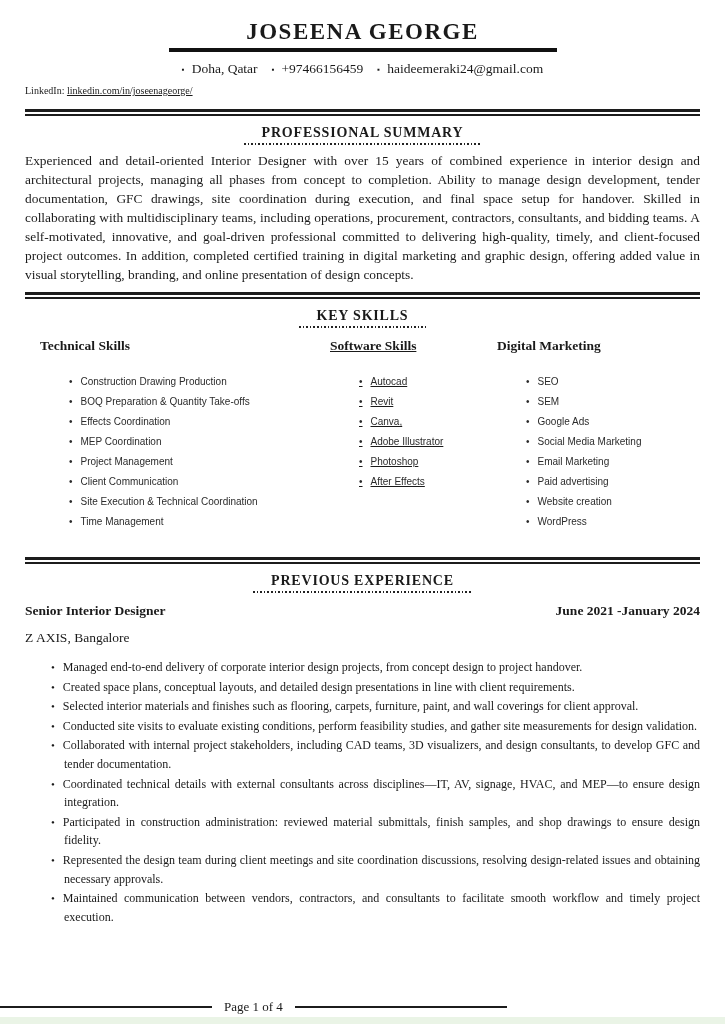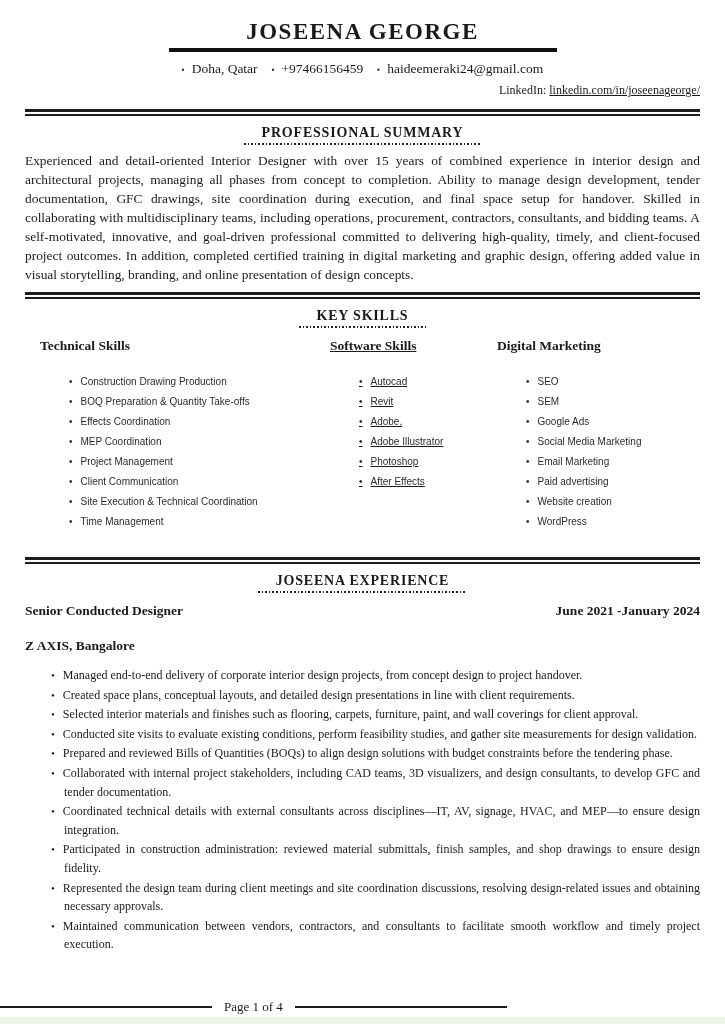--- a/index.html
+++ b/index.html
@@ -31,21 +31,21 @@
     margin:2px auto 7px auto;
   }
   .contact-row{
     display:flex;justify-content:center;align-items:center;
     gap:14px;
     font-size:13.5px;line-height:19px;
   }
   .c-item{display:flex;align-items:center;gap:7px;}
   .sq{font-size:8px;line-height:1;position:relative;top:1px;}
   .linkedin-row{
-    text-align:right;font-size:12px;line-height:21px;margin-top:2px;
+    text-align:left;font-size:10px;line-height:21px;margin-top:2px;
   }
   .link{color:#1a1a1a;text-decoration:underline;cursor:pointer;}
   
   .rule{
     height:7px;
     border-top:3px solid #1c1c1c;
     border-bottom:2px solid #1c1c1c;
     box-sizing:border-box;
     margin:8px 0 7px 0;
   }
@@ -91,21 +91,21 @@
   .skill-list li::before{
     content:"\2022";
     margin-right:8px;
   }
   
   .job-head{
     display:flex;justify-content:space-between;align-items:baseline;
     font-size:13.5px;font-weight:bold;line-height:20px;margin-top:8px;
   }
   .job-company{
-    font-size:13.5px;font-weight:bold;line-height:20px;margin-top:15px;
+    font-size:13.5px;font-weight:normal;line-height:20px;margin-top:7px;
   }
   .exp-list{
     list-style:none;margin:10px 0 0 0;padding:0 0 0 26px;
   }
   .exp-list li{
     font-size:12px;line-height:18.6px;
     text-align:justify;
     padding-left:13px;text-indent:-13px;
     margin-bottom:1px;
   }
@@ -185,21 +185,21 @@
         <li>Client Communication</li>
         <li>Site Execution &amp; Technical Coordination</li>
         <li>Time Management</li>
       </ul>
     </div>
     <div class="skill-col2">
       <div class="skill-col-head">Software Skills</div>
       <ul class="skill-list">
         <li>Autocad</li>
         <li>Revit</li>
-        <li>Adobe,</li>
+        <li>Canva,</li>
         <li>Adobe Illustrator</li>
         <li>Photoshop</li>
         <li>After Effects</li>
       </ul>
     </div>
     <div class="skill-col3">
       <div class="skill-col-head">Digital Marketing</div>
       <ul class="skill-list">
         <li>SEO</li>
         <li>SEM</li>
@@ -210,37 +210,36 @@
         <li>Website creation</li>
         <li>WordPress</li>
       </ul>
     </div>
   </div>
 
   <div class="rule"></div>
 
   <div class="sec-head">
     <span class="sec-inner">
-      <span class="sec-title">JOSEENA EXPERIENCE</span>
+      <span class="sec-title">PREVIOUS EXPERIENCE</span>
       <span class="dots"></span>
     </span>
   </div>
 
   <div class="job-head">
-    <span>Senior Conducted Designer</span>
+    <span>Senior Interior Designer</span>
     <span>June 2021 -January 2024</span>
   </div>
   <div class="job-company">Z AXIS, Bangalore</div>
 
   <ul class="exp-list">
     <li>Managed end-to-end delivery of corporate interior design projects, from concept design to project handover.</li>
     <li>Created space plans, conceptual layouts, and detailed design presentations in line with client requirements.</li>
     <li>Selected interior materials and finishes such as flooring, carpets, furniture, paint, and wall coverings for client approval.</li>
     <li>Conducted site visits to evaluate existing conditions, perform feasibility studies, and gather site measurements for design validation.</li>
-    <li>Prepared and reviewed Bills of Quantities (BOQs) to align design solutions with budget constraints before the tendering phase.</li>
     <li>Collaborated with internal project stakeholders, including CAD teams, 3D visualizers, and design consultants, to develop GFC and tender documentation.</li>
     <li>Coordinated technical details with external consultants across disciplines—IT, AV, signage, HVAC, and MEP—to ensure design integration.</li>
     <li>Participated in construction administration: reviewed material submittals, finish samples, and shop drawings to ensure design fidelity.</li>
     <li>Represented the design team during client meetings and site coordination discussions, resolving design-related issues and obtaining necessary approvals.</li>
     <li>Maintained communication between vendors, contractors, and consultants to facilitate smooth workflow and timely project execution.</li>
   </ul>
 
   <div class="footer">
     <span class="fline"></span>
     <span>Page 1 of 4</span>

